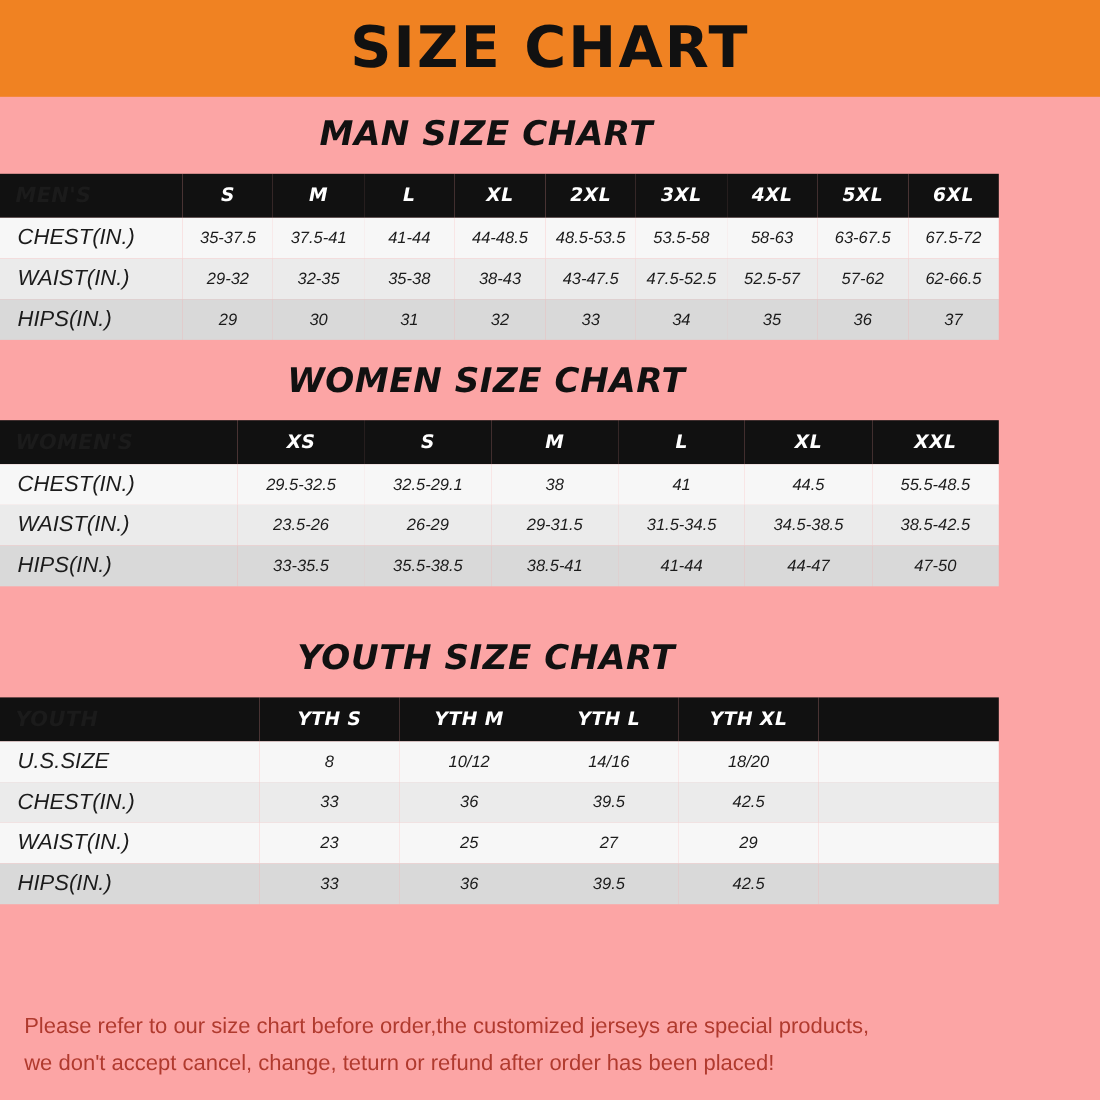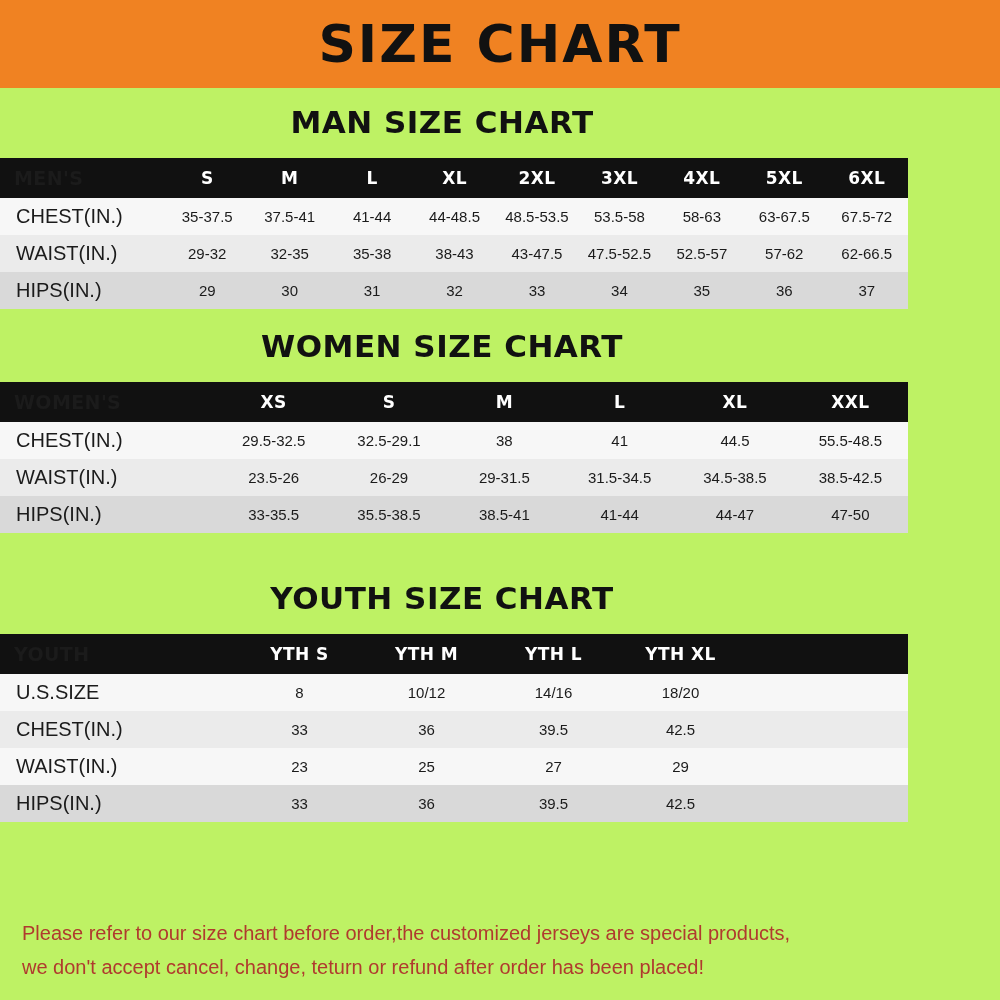--- a/index.html
+++ b/index.html
@@ -11,21 +11,21 @@
     height: 1000px;
     background: #ffffff;
     font-family: "Liberation Sans", sans-serif;
     overflow: hidden;
   }
   .page {
     position: relative;
     width: 1000px;
     height: 1000px;
     box-sizing: border-box;
-    background: #bef264;
+    background: #fca5a5;
   }
 
   
   .banner {
     position: absolute;
     left: 0;
     top: 0;
     width: 1000px;
     height: 88px;
     background: #f08222;
@@ -112,21 +112,21 @@
     bottom: 16px;
     text-align: left;
     color: #b03a2e;
     font-size: 20px;
     line-height: 34px;
     padding: 0 22px;
     font-family: "Liberation Sans", sans-serif;
   }
   .note div { white-space: nowrap; }
 
-  .block { position: absolute; left: 0; width: 884px; }
+  .block { position: absolute; left: 0; width: 884px; font-style: italic; }
 </style>
 </head>
 <body>
 
 <div class="page">
 
   <div class="banner">
     <div class="banner-title">SIZE CHART</div>
   </div>
 

